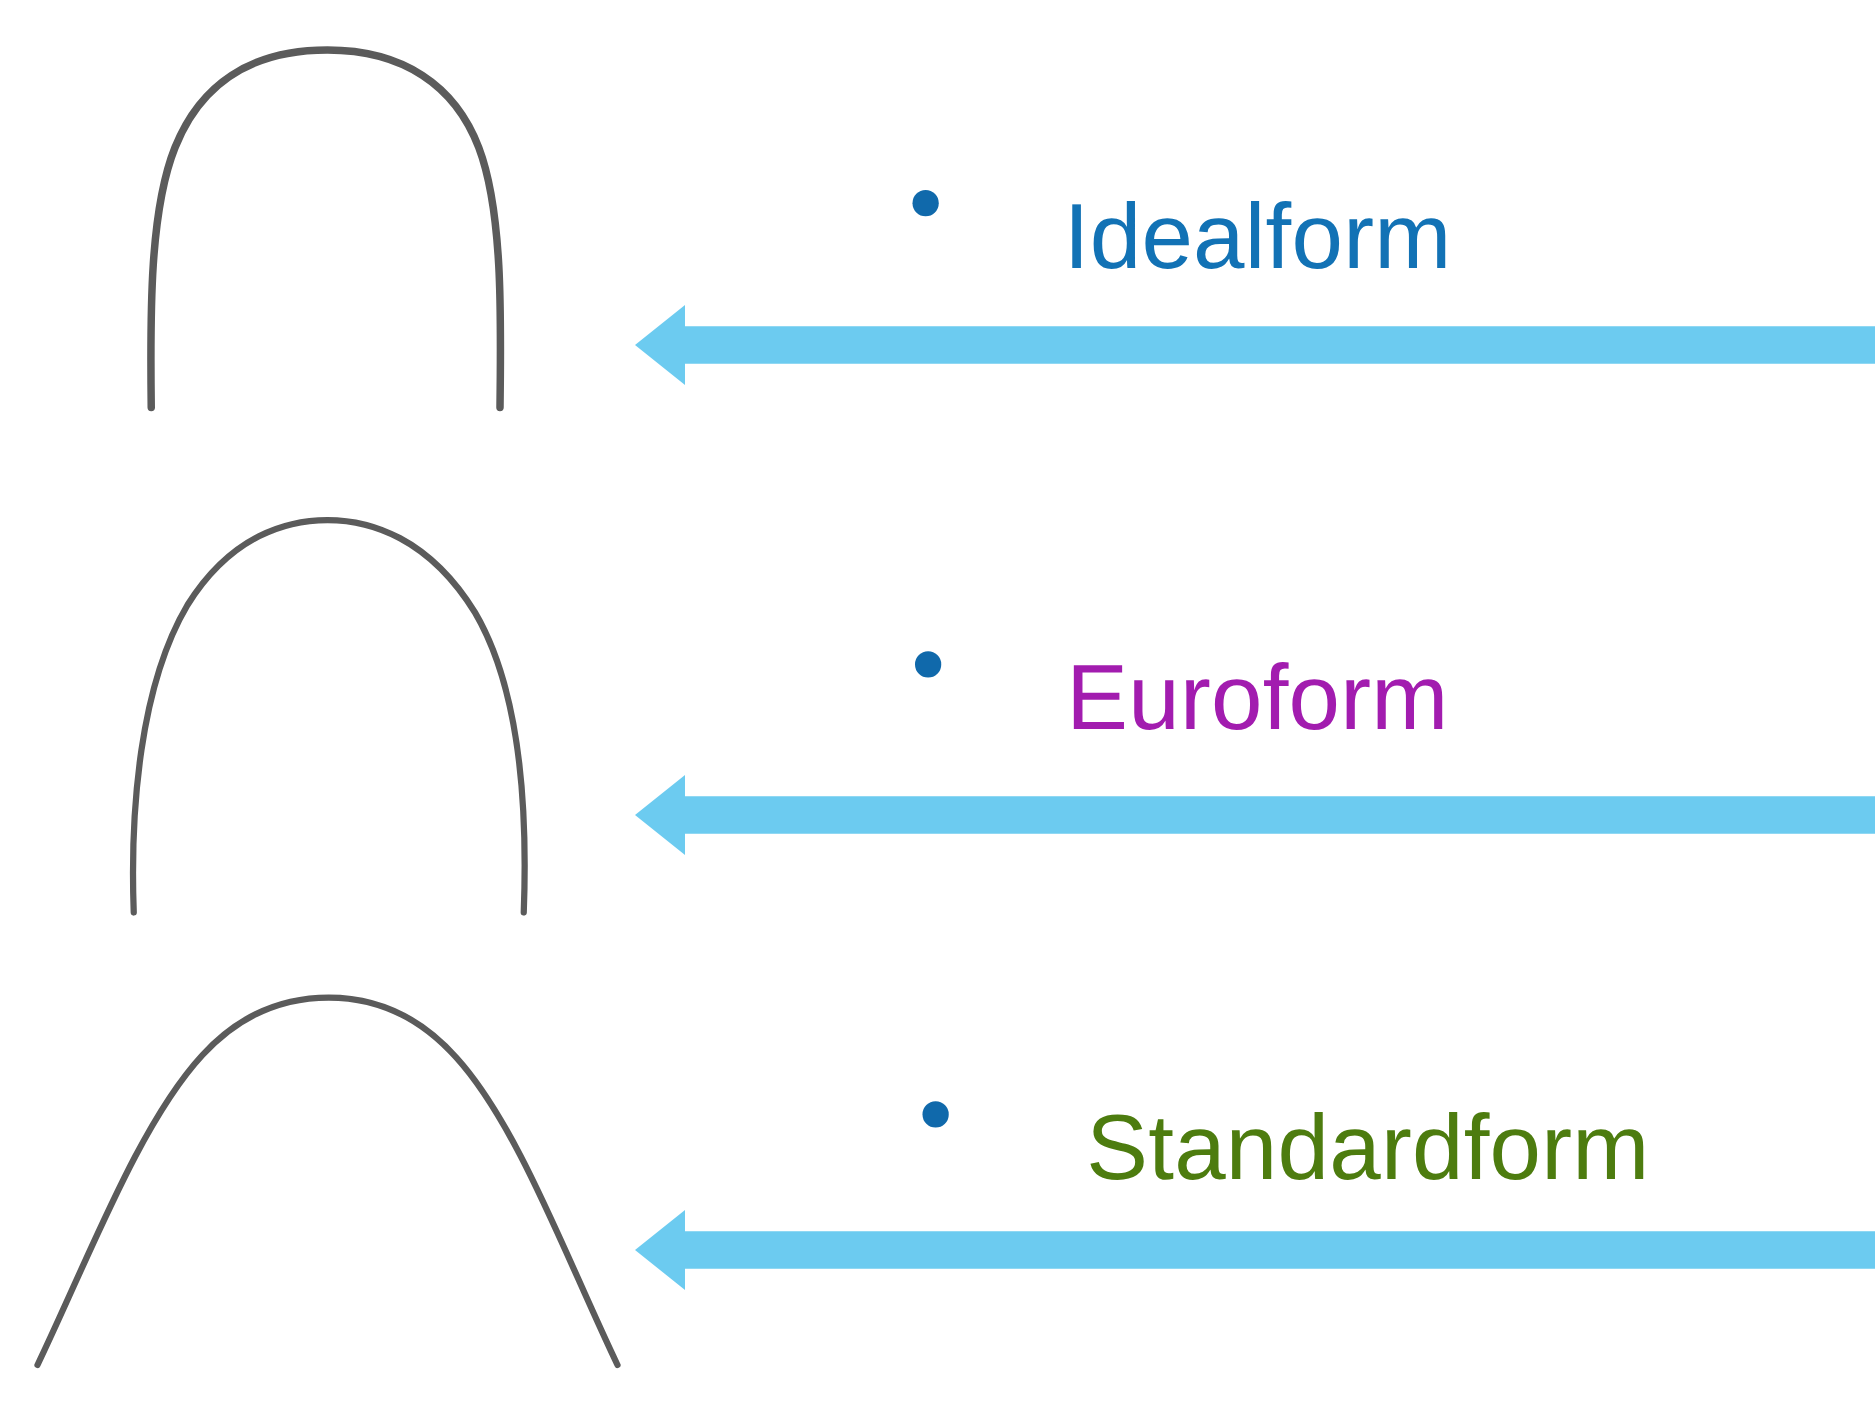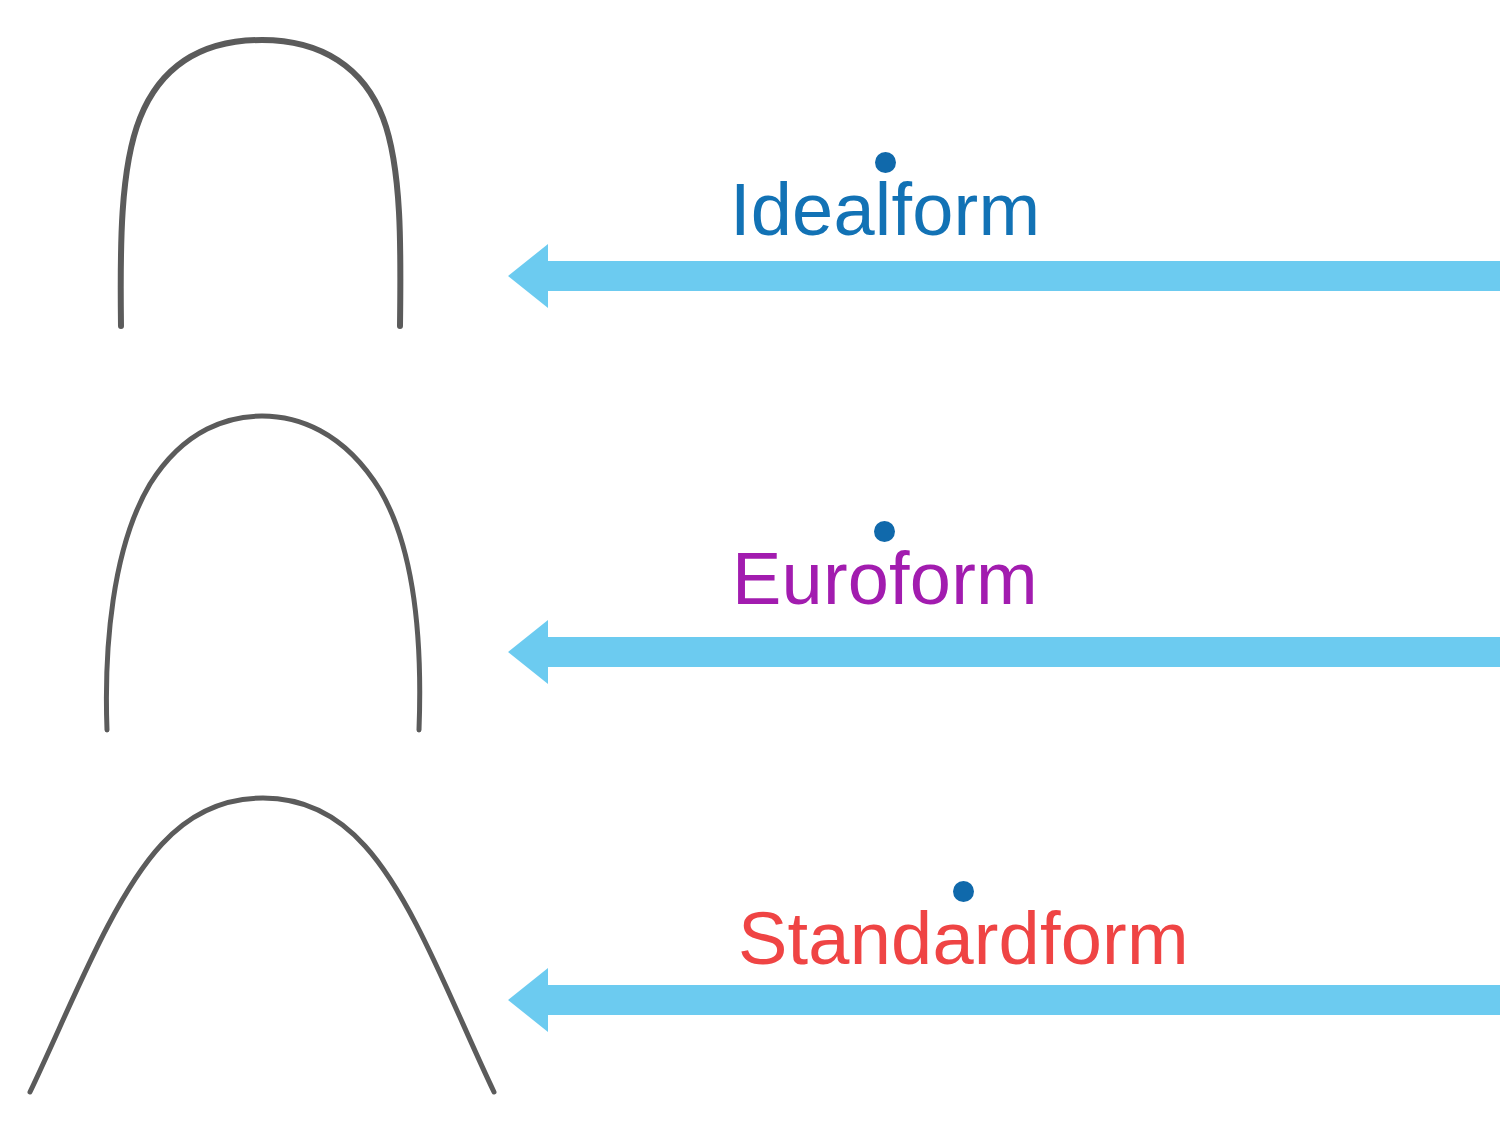--- a/index.html
+++ b/index.html
@@ -49,23 +49,21 @@
   .arrow-shape { fill: #6ccbf0; }
 
   #arrow-1 { top: 238px; }
   #arrow-2 { top: 614px; }
   #arrow-3 { top: 962px; }
 
   
   .bullet-row {
     position: absolute;
     display: flex;
-    align-items: center;
     white-space: nowrap;
-    flex-direction: column;
   }
   .bullet-dot {
     width: 21px;
     height: 21px;
     border-radius: 50%;
     background: #1069ab;
     flex: 0 0 auto;
   }
   .bullet-label {
     font-size: 74px;
@@ -144,21 +142,21 @@
 
   <div class="arch-figure" id="arch-row-3">
     <svg width="500" height="310" viewBox="0 0 500 310" aria-hidden="true">
         <path class="arch-wire" stroke-width="5" d="M 30 302 C 72 214, 112 108, 162 54 C 196 17, 232 8, 263 8 C 295 8, 331 18, 365 56 C 414 110, 452 214, 494 302" stroke="#5b5b5b"></path>
       </svg>
   </div>
 
   <div class="bullet-row" id="label-row-3">
     <span class="bullet-dot" style="background: rgb(16, 105, 171);"></span>
     <span class="gap-3"></span>
-    <span class="bullet-label" style="color: #ef4444;">Standardform</span>
+    <span class="bullet-label" style="color: #4d7c0f;">Standardform</span>
   </div>
 
   <div class="arrow" id="arrow-3">
     <svg width="996" height="76" viewBox="0 0 996 76" aria-hidden="true">
       <path class="arrow-shape" d="M 0 38
                L 40 6
                L 40 23
                L 996 23
                L 996 53
                L 40 53

